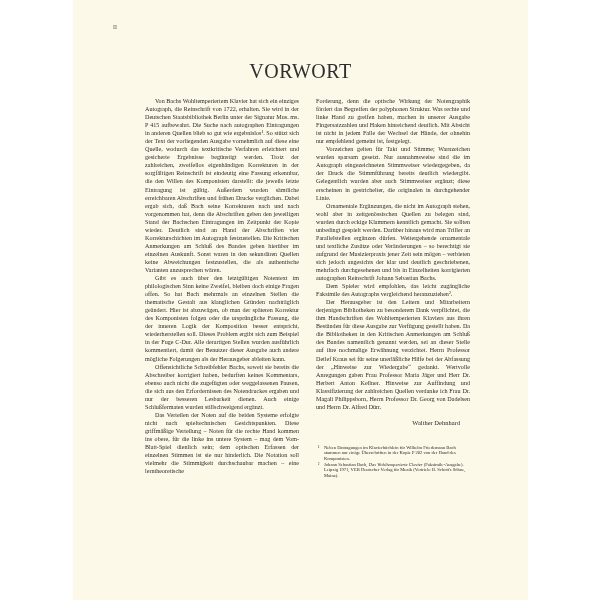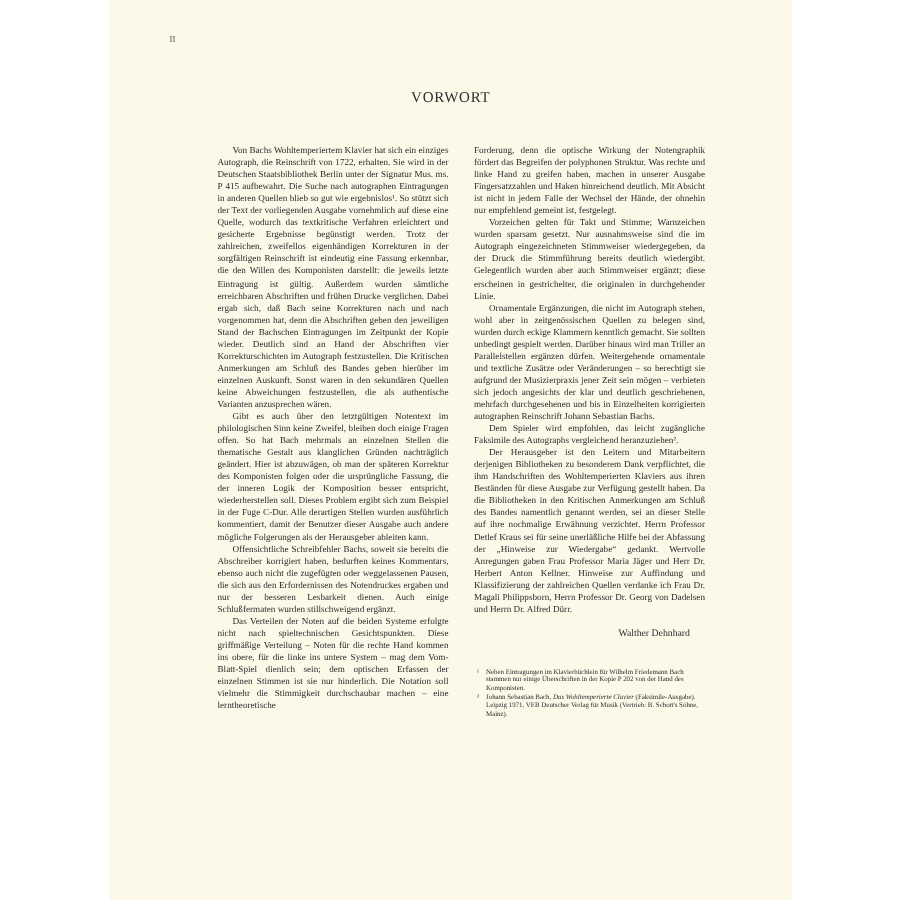--- a/index.html
+++ b/index.html
@@ -12,21 +12,21 @@
   .page {
     position: absolute; left: 73px; top: 0; width: 455px; height: 600px;
     background: #fdf9e9;
   }
   .page-number {
     position: absolute; left: 40px; top: 24px;
     font-size: 6px; color: #555;
   }
   .title {
     position: absolute; left: 0; right: 0; top: 60px;
-    text-align: center; font-size: 10px; letter-spacing: 0.5px; color: #2e2e2e;
+    text-align: center; font-size: 20px; letter-spacing: 0.5px; color: #2e2e2e;
   }
   .col {
     position: absolute; top: 97px; width: 154px;
     font-size: 6.1px; line-height: 8.05px; text-align: justify;
     hyphens: manual;
   }
   .col.left { left: 72px; }
   .col.right { left: 243px; }
   .col p { margin: 0; text-indent: 10px; }
   .col p.first-right { text-indent: 0; }

